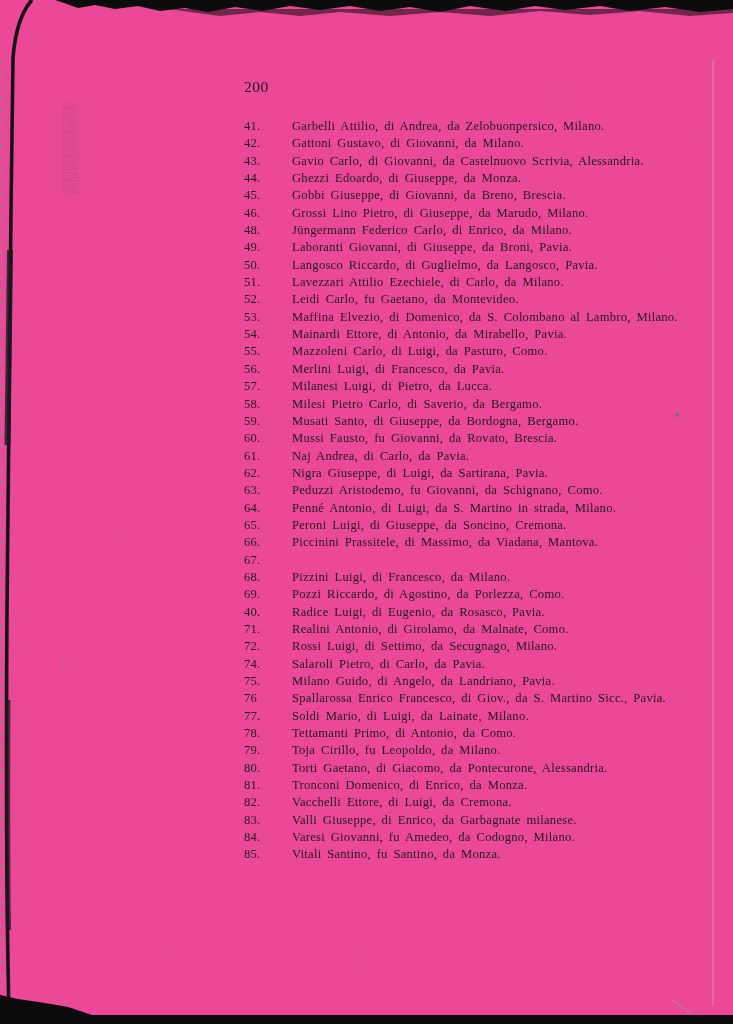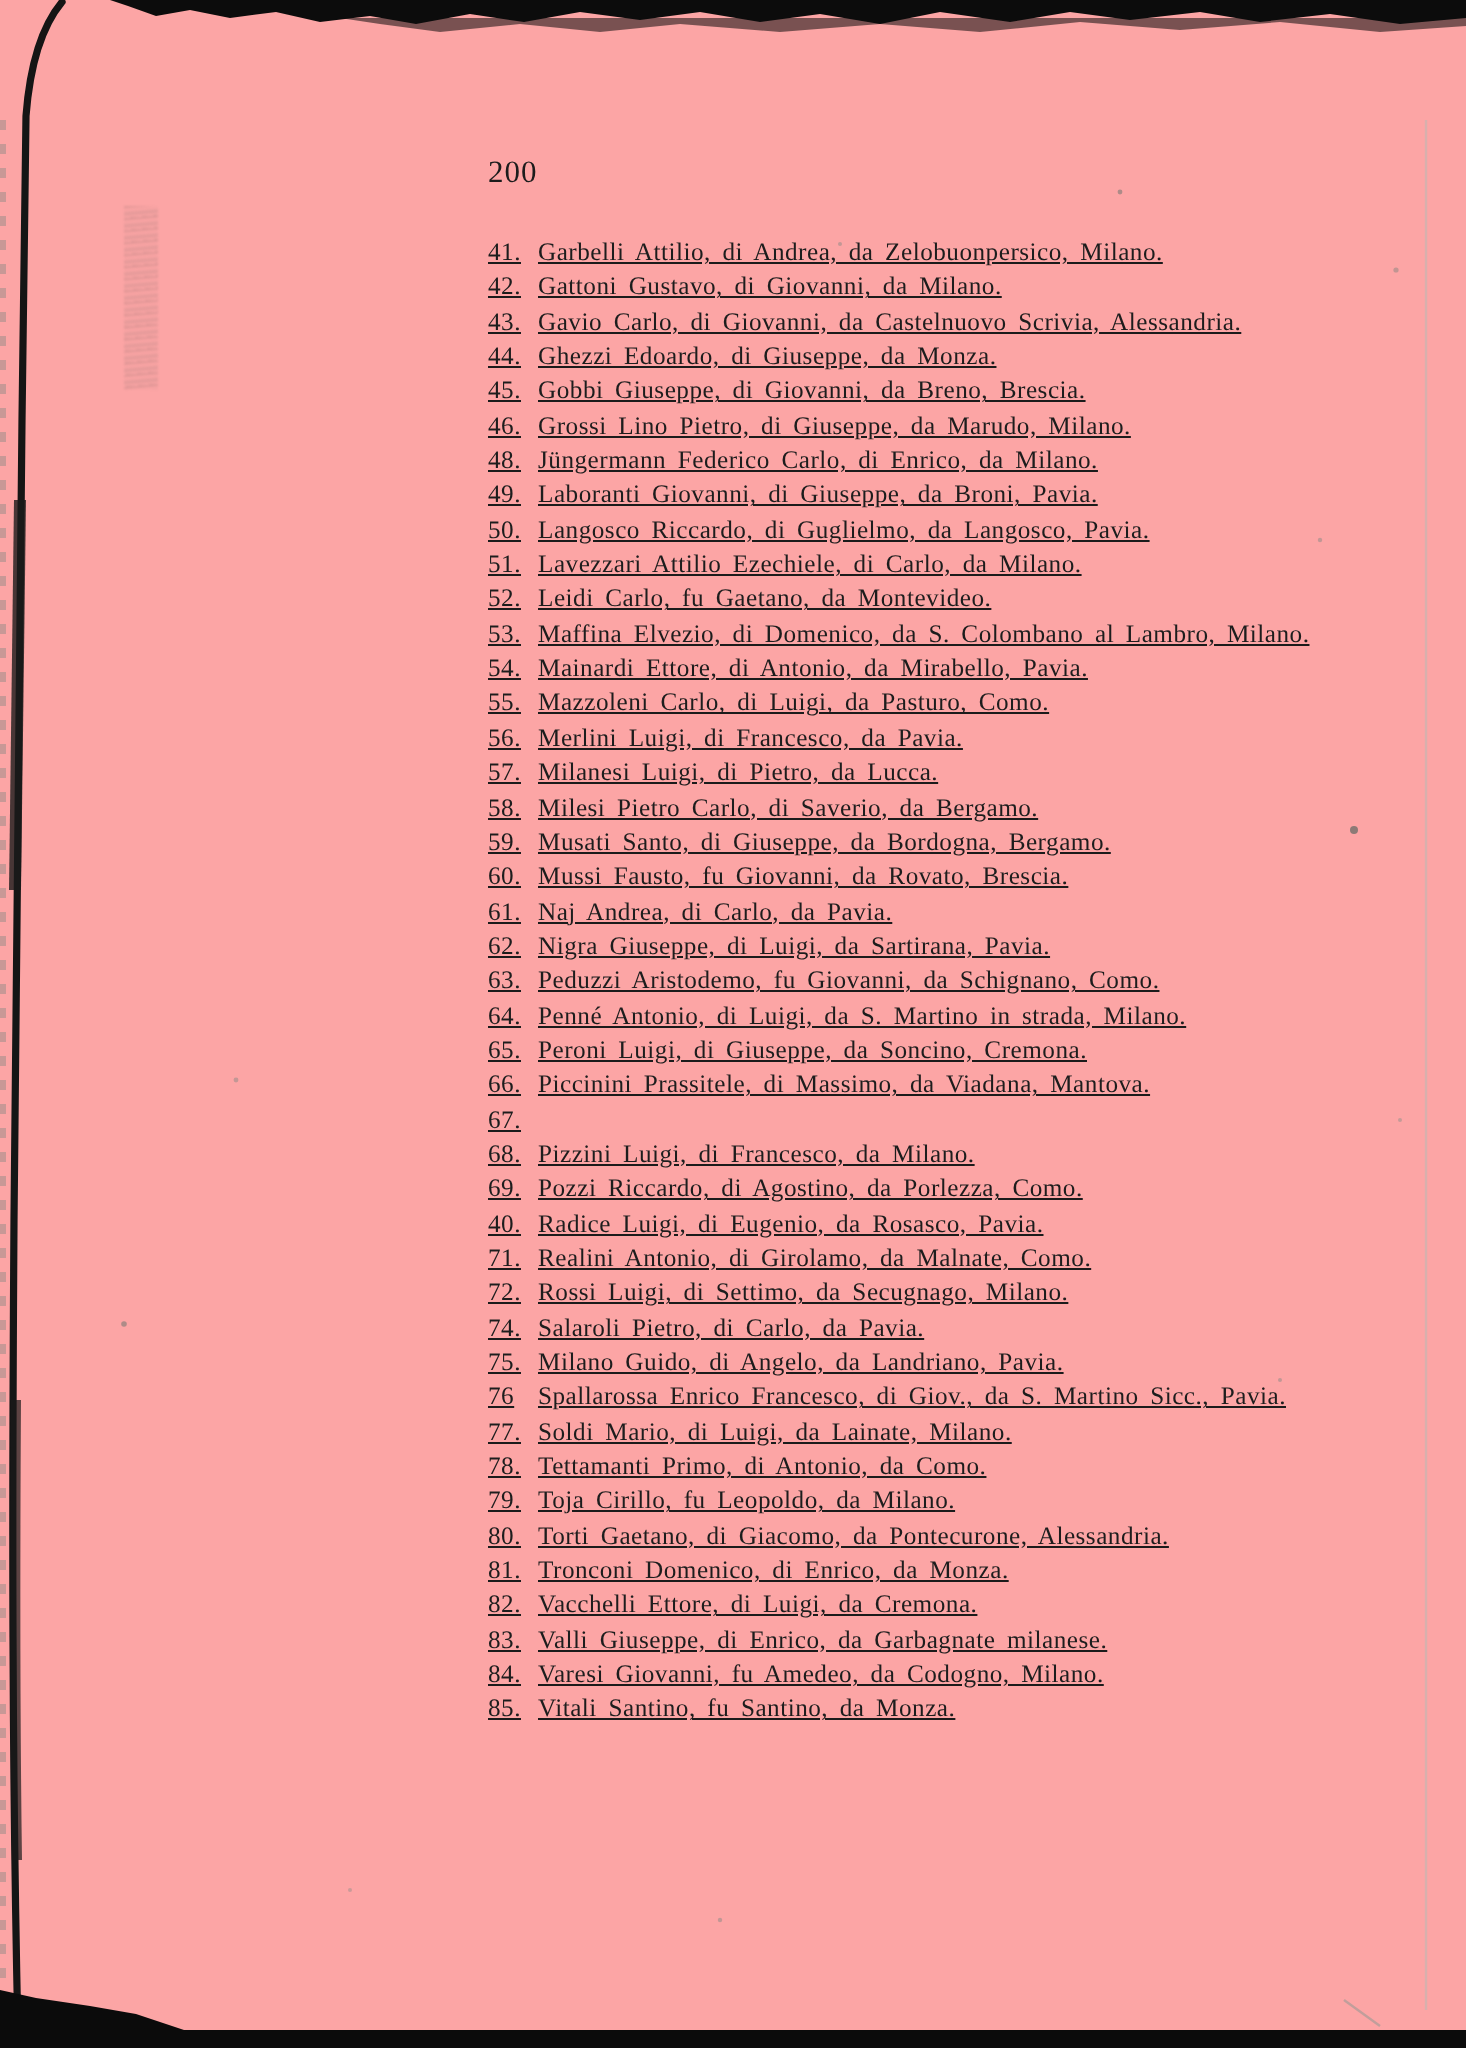--- a/index.html
+++ b/index.html
@@ -5,21 +5,21 @@
   html,body{margin:0;padding:0;}
   body{
     width:733px;height:1024px;
     background:#d8d8d4;
     font-family:"Liberation Serif","DejaVu Serif",serif;
     overflow:hidden;
   }
   .page{
     position:relative;
     width:733px;height:1024px;
-    background:#fca5a5;
+    background:#ec4899;
     overflow:hidden;
   }
   .artifacts{
     position:absolute;top:0;left:0;width:733px;height:1024px;
     z-index:1;pointer-events:none;
   }
   .content{
     position:relative;z-index:2;
     color:#1b1b1b;
   }
@@ -27,40 +27,39 @@
     position:absolute;
     left:244px;top:78px;
     font-size:15.5px;
     letter-spacing:0.5px;
     color:#1c1c1c;
   }
   .roster{
     position:absolute;
     left:244px;top:119px;
     width:470px;
-    text-decoration:underline;
   }
   .row{
     display:flex;
     align-items:baseline;
     height:17.35px;
     font-size:12.6px;
     letter-spacing:0.25px;
     word-spacing:2.4px;
     white-space:nowrap;
     color:#1d1d1d;
   }
   .row .num{
     display:inline-block;
     width:24px;
     flex:0 0 24px;
   }
   .row .txt{
     display:inline-block;
-    margin-left:1px;
+    margin-left:24px;
   }
   .smudge-streak{
     position:absolute;left:62px;top:103px;width:17px;height:92px;
     background:repeating-linear-gradient(
       175deg,
       rgba(70,70,65,0.35) 0px, rgba(70,70,65,0.0) 2px,
       rgba(90,90,85,0.28) 4px, rgba(120,120,115,0.0) 6px);
     filter:blur(0.4px);
     opacity:0.55;
     z-index:1;

